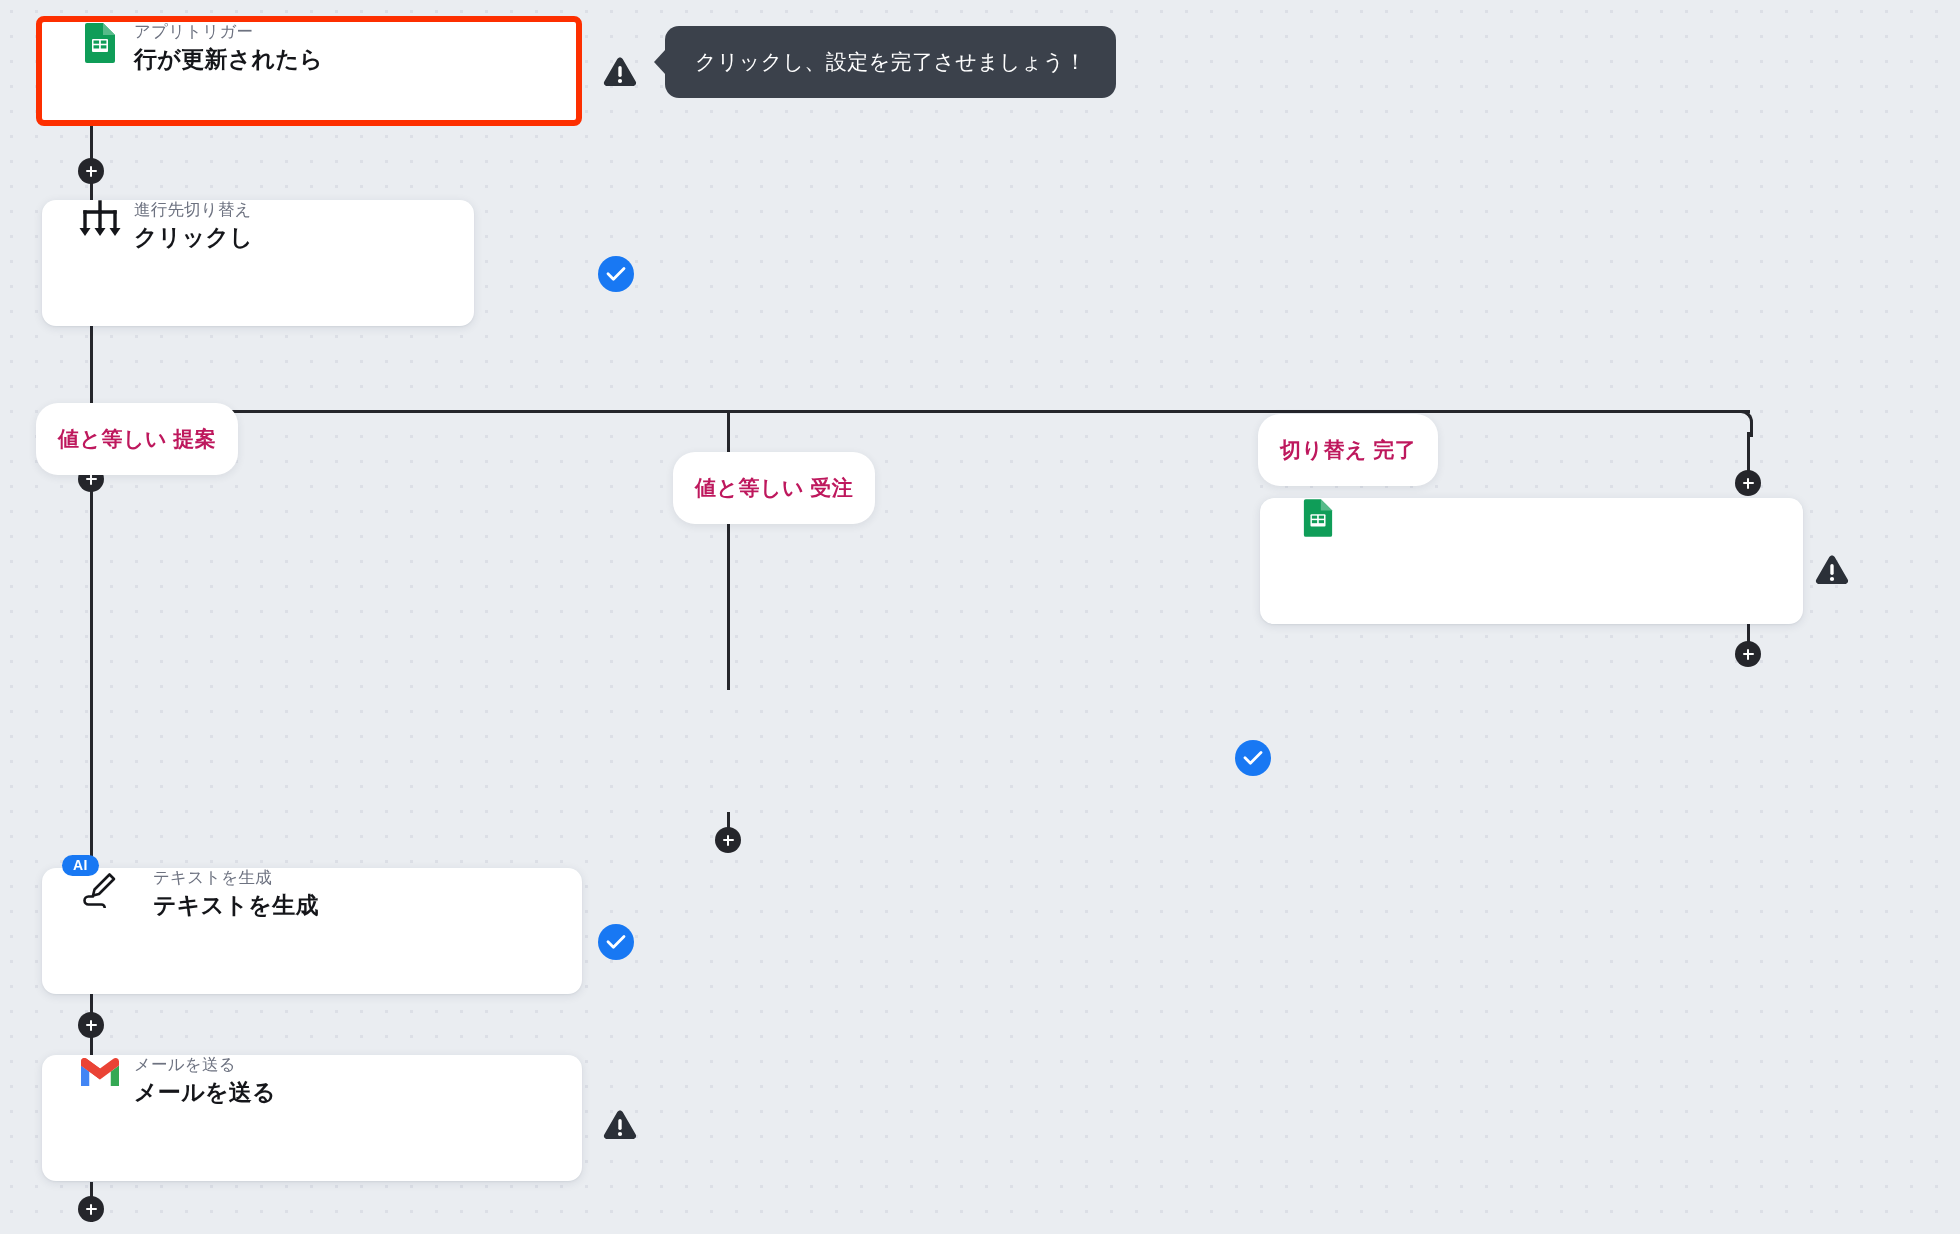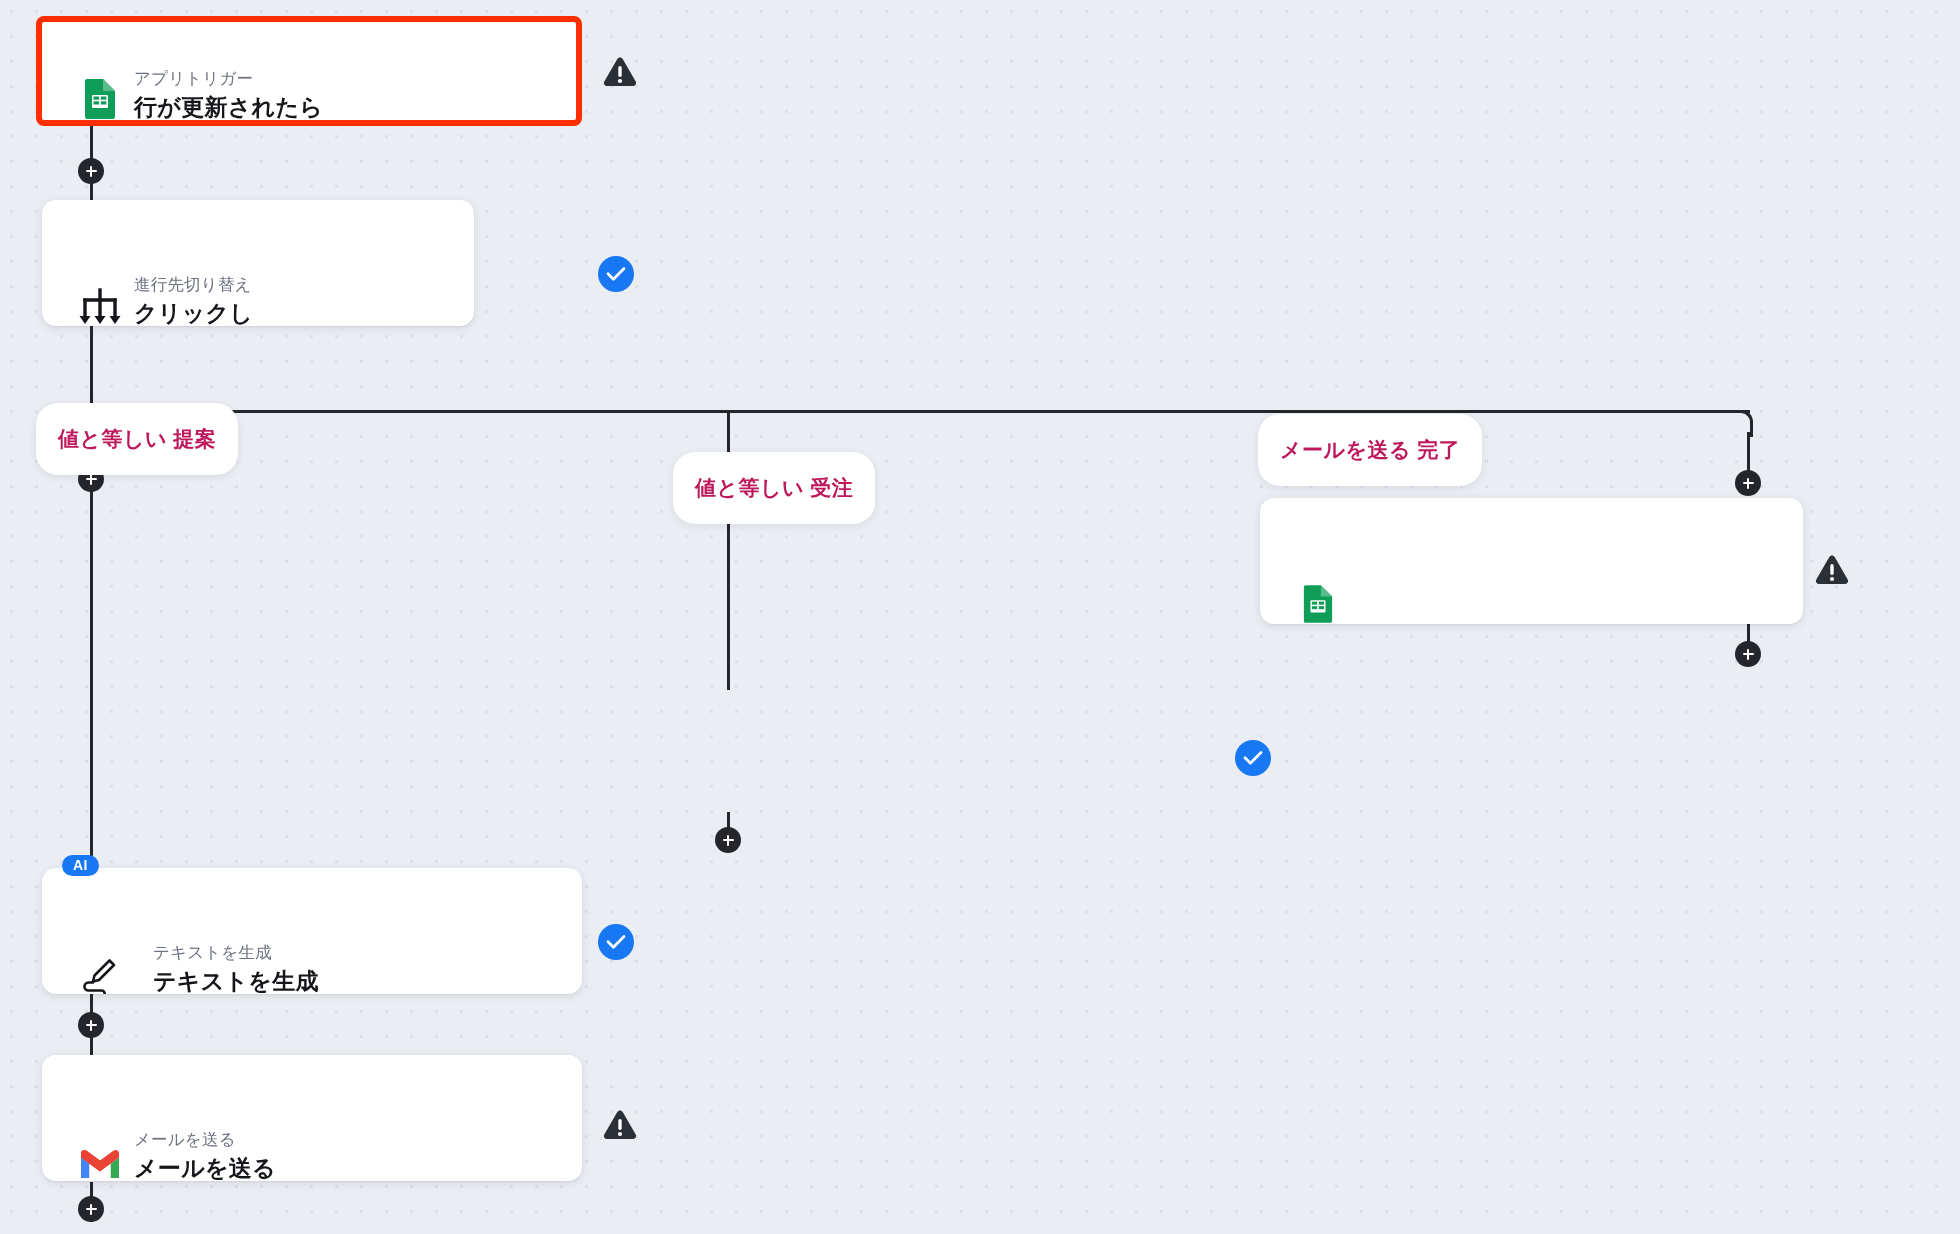--- a/index.html
+++ b/index.html
@@ -69,21 +69,21 @@
   .plus-node::after  { width: 2.6px; height: 11px; }
 
   
   .card {
     position: absolute;
     background: #ffffff;
     border-radius: 14px;
     box-shadow: 0 2px 10px rgba(33, 43, 64, 0.10),
                 0 1px 2px rgba(33, 43, 64, 0.06);
     display: flex;
-    align-items: flex-end;
+    align-items: flex-start;
     z-index: 4;
     cursor: pointer;
     box-sizing: border-box;
   }
   .card.highlighted {
     border: 6px solid #fd2f00;
     border-radius: 8px;
     box-shadow: none;
   }
   .card-icon {
@@ -269,20 +269,21 @@
   </div>
 
   <div class="status-warn" style="left:600px; top:52px;">
     <svg width="40" height="40" viewBox="0 0 40 40" aria-hidden="true">
       <path d="M20 5.5c1.1 0 2.1.6 2.7 1.6l13 22.4c1.2 2-.3 4.5-2.7 4.5H7c-2.4 0-3.9-2.5-2.7-4.5l13-22.4c.6-1 1.6-1.6 2.7-1.6z" fill="#2b3038"></path>
       <rect x="18.3" y="14" width="3.4" height="11" rx="1.7" fill="#ffffff"></rect>
       <circle cx="20" cy="29" r="2.1" fill="#ffffff"></circle>
     </svg>
   </div>
 
+  <div class="tooltip" style="left:665px; top:26px;">クリックし、設定を完了させましょう！</div>
 
   <div class="card" style="left:42px; top:200px; width:432px; height:126px;">
     <div class="card-icon">
       <svg width="44" height="38" viewBox="0 0 44 38" aria-hidden="true">
         <g fill="none" stroke="#15161a" stroke-width="3.4" stroke-linecap="square">
           <path d="M22 2v10"></path>
           <path d="M7 12h30"></path>
           <path d="M7 12v16"></path>
           <path d="M22 12v16"></path>
           <path d="M37 12v16"></path>
@@ -299,21 +300,21 @@
   </div>
 
   <div class="status-check" style="left:598px; top:256px;">
     <svg width="20" height="16" viewBox="0 0 20 16" aria-hidden="true">
       <path d="M2 7.8l5.4 5.4L18 2.6" fill="none" stroke="#ffffff" stroke-width="2.8" stroke-linecap="round" stroke-linejoin="round"></path>
     </svg>
   </div>
 
   <div class="branch-pill" style="left:36px; top:403px;">値と等しい 提案</div>
   <div class="branch-pill" style="left:673px; top:414px;margin-top:38px;">値と等しい 受注</div>
-  <div class="branch-pill" style="left:1258px; top:414px;">メールを送る 完了</div>
+  <div class="branch-pill" style="left:1258px; top:414px;">切り替え 完了</div>
 
   <div class="card" style="left:1260px; top:498px; width:543px; height:126px;">
     <div class="card-icon">
       <svg width="32" height="40" viewBox="0 0 34 42" aria-hidden="true">
         <path d="M2 3a2 2 0 0 1 2-2h16l12 12v26a2 2 0 0 1-2 2H4a2 2 0 0 1-2-2z" fill="#0f9d58"></path>
         <path d="M20 1l12 12H20z" fill="#57bb8a"></path>
         <rect x="9" y="17" width="16" height="13" rx="1" fill="#ffffff"></rect>
         <rect x="10.5" y="18.5" width="5.6" height="3.2" fill="#0f9d58"></rect>
         <rect x="17.8" y="18.5" width="5.6" height="3.2" fill="#0f9d58"></rect>
         <rect x="10.5" y="23.3" width="5.6" height="3.2" fill="#0f9d58"></rect>

